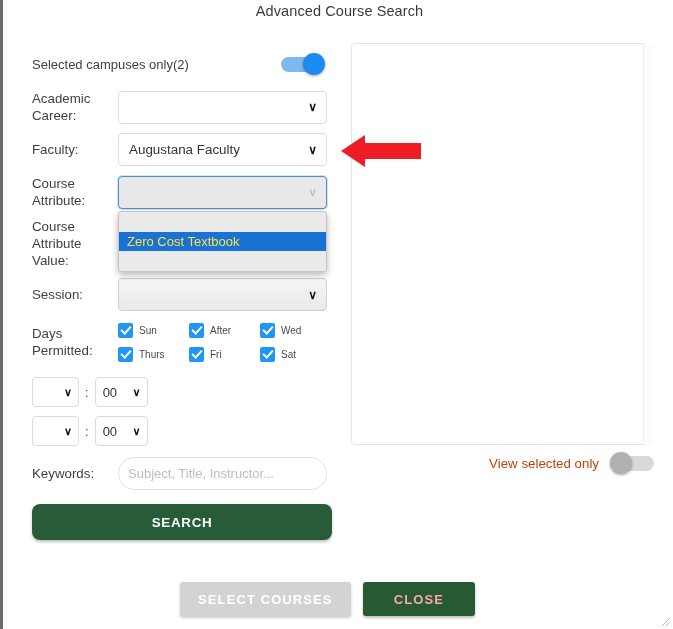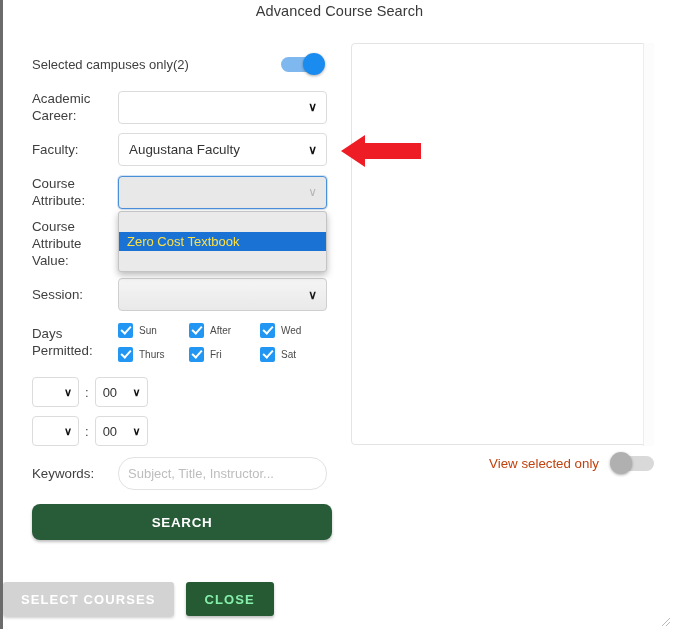--- a/index.html
+++ b/index.html
@@ -275,43 +275,43 @@
     font-size: 13.3px;
     color: #c2410c;
   }
 
   
   .footer {
     position: absolute;
     left: 0; bottom: 13px;
     width: 661px;
     display: flex;
-    justify-content: flex-start;
+    justify-content: center;
     align-items: center;
     gap: 12px;
     padding-right: 12px;
   }
   .btn-select {
     height: 34px;
     padding: 0 18px;
     background: #d3d3d3;
     color: #ffffff;
     border: none;
     border-radius: 3px;
     font-size: 13px;
     font-weight: bold;
     letter-spacing: 1.1px;
     box-shadow: 0 2px 3px rgba(0,0,0,.2);
     font-family: "Liberation Sans", sans-serif;
   }
   .btn-close {
     height: 34px;
-    padding: 0 19px;
+    padding: 0 31px;
     background: #255a33;
-    color: #86efac;
+    color: #fca5a5;
     border: none;
     border-radius: 3px;
     font-size: 13px;
     font-weight: bold;
     letter-spacing: 1.1px;
     box-shadow: 0 2px 3px rgba(0,0,0,.25);
     cursor: pointer;
     font-family: "Liberation Sans", sans-serif;
   }
 

